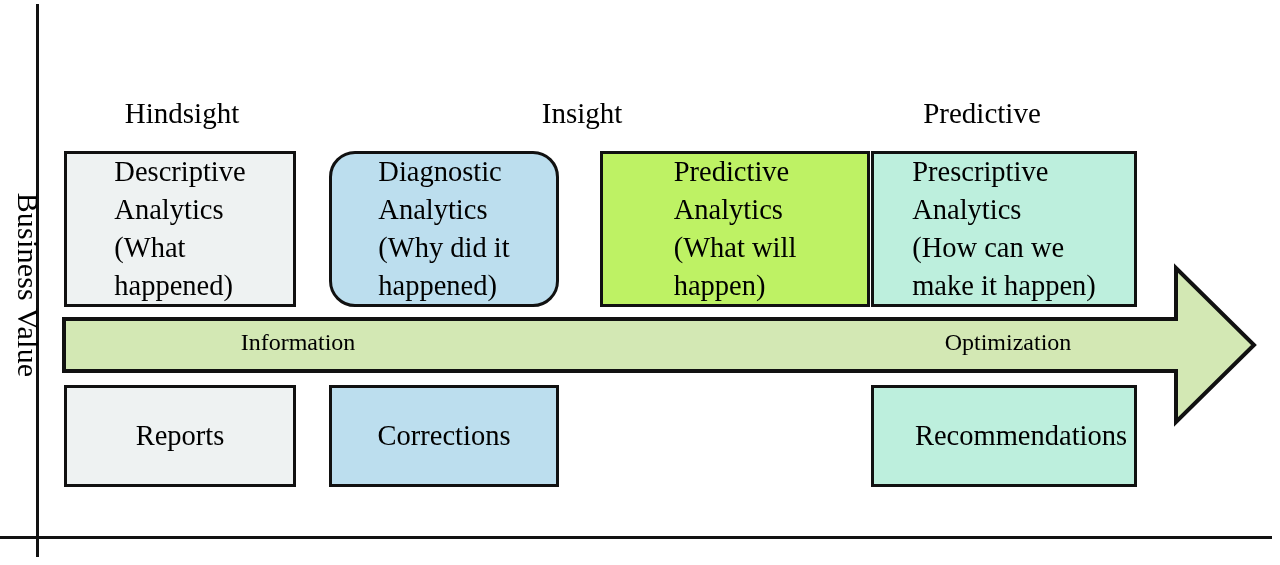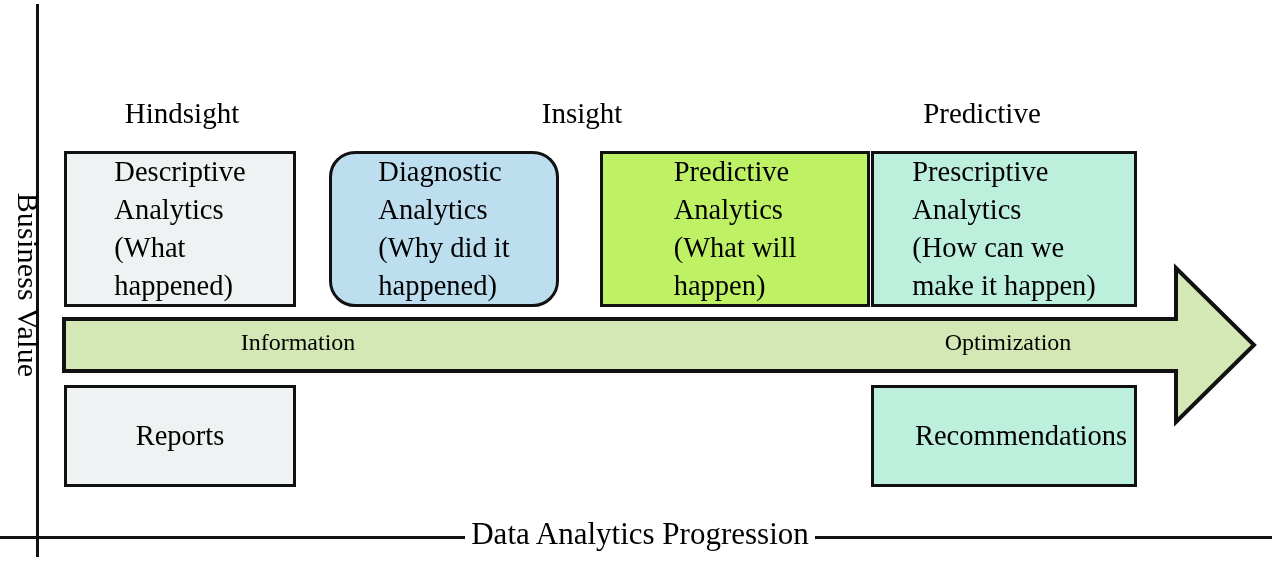--- a/index.html
+++ b/index.html
@@ -113,21 +113,20 @@
 </style>
 </head>
 <body>
 
 <div id="canvas">
 
   <div class="axis-v"></div>
   <div class="axis-h"></div>
 
   <div class="axis-label-y">Business Value</div>
-  <div class="axis-label-x"><span>Data Analytics Progression</span></div>
 
   <div class="stage-header" id="stage-0" style="left: 182px;">Hindsight</div>
   <div class="stage-header" id="stage-1" style="left: 582px;">Insight</div>
   <div class="stage-header" id="stage-2" style="left: 982px;">Predictive</div>
 
   <div class="box row-top" id="abox-0" style="left: 64px; width: 232px; background: rgb(238, 242, 242);">
     <div class="box-text">Descriptive
 Analytics
 (What
 happened)</div>
@@ -155,17 +154,20 @@
     <svg class="arrow-svg" width="1196" height="166" viewBox="0 0 1196 166">
       <polygon id="arrow-poly" points="2,57 1114,57 1114,6 1192,83 1114,160 1114,109 2,109" stroke-width="4" stroke-linejoin="miter" fill="#d3e8b4" stroke="#111111"></polygon>
     </svg>
   </div>
   <div class="arrow-label" id="alabel-0" style="left: 298px;">Information</div>
   <div class="arrow-label" id="alabel-1" style="left: 1008px;">Optimization</div>
 
   <div class="box row-bot" id="obox-0" style="left: 64px; width: 232px; background: rgb(238, 242, 242);">
     <div class="box-text">Reports</div>
   </div>
+  <div class="box row-bot" id="obox-1" style="left: 329px; width: 230px; background: rgb(188, 222, 238);">
+    <div class="box-text">Corrections</div>
+  </div>
   <div class="box row-bot" id="obox-3" style="left: 871px; width: 266px; background: rgb(189, 239, 221); padding-left: 34px;">
     <div class="box-text">Recommendations</div>
   </div>
 
 </div>
 
 </body></html>

